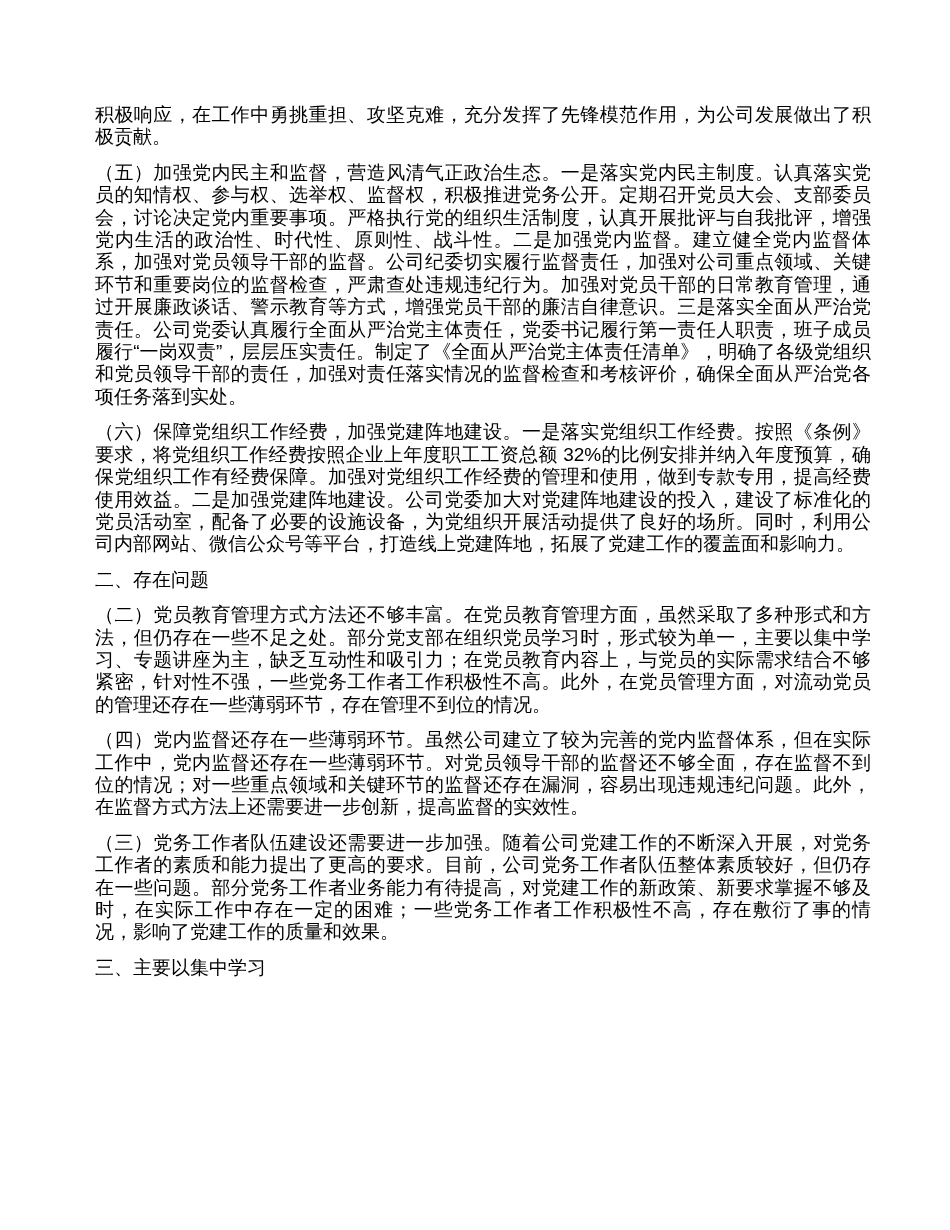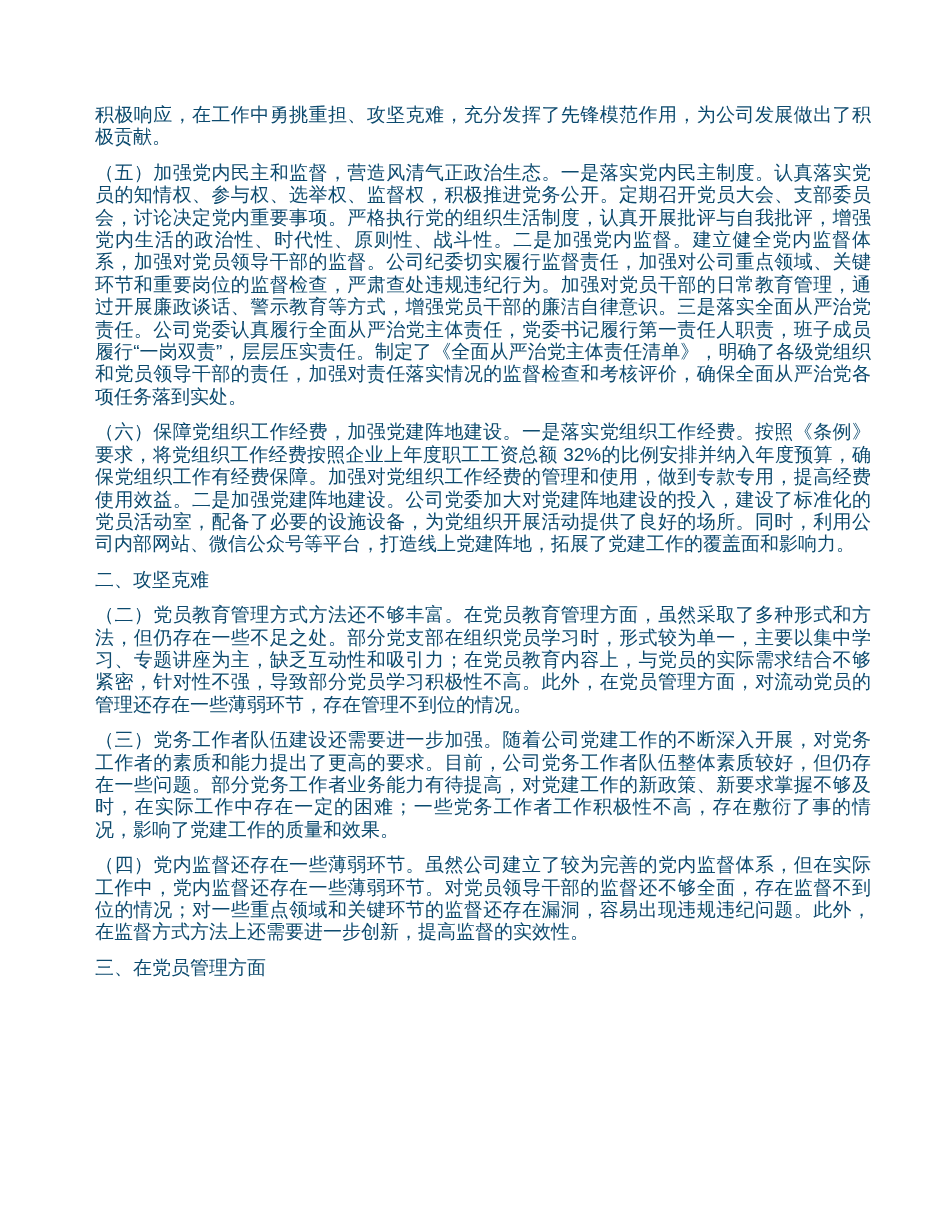--- a/index.html
+++ b/index.html
@@ -13,21 +13,21 @@
     height: 1230px;
     background: #ffffff;
     overflow: hidden;
     font-family: "Liberation Sans", "DejaVu Sans", sans-serif;
   }
   .doc-body {
     position: absolute;
     top: 104px;
     left: 95px;
     width: 776px;
-    color: #0c4a6e;
+    color: #000000;
     font-size: 19px;
     line-height: 22.4px;
     text-align: justify;
     letter-spacing: 0;
     word-break: break-all;
   }
   .doc-body p {
     margin: 0 0 13px 0;
     padding: 0;
     font-weight: normal;
@@ -37,19 +37,19 @@
   }
 </style>
 </head>
 <body>
 
 <div class="page">
   <div class="doc-body">
     <p>积极响应，在工作中勇挑重担、攻坚克难，充分发挥了先锋模范作用，为公司发展做出了积极贡献。</p>
     <p>（五）加强党内民主和监督，营造风清气正政治生态。一是落实党内民主制度。认真落实党员的知情权、参与权、选举权、监督权，积极推进党务公开。定期召开党员大会、支部委员会，讨论决定党内重要事项。严格执行党的组织生活制度，认真开展批评与自我批评，增强党内生活的政治性、时代性、原则性、战斗性。二是加强党内监督。建立健全党内监督体系，加强对党员领导干部的监督。公司纪委切实履行监督责任，加强对公司重点领域、关键环节和重要岗位的监督检查，严肃查处违规违纪行为。加强对党员干部的日常教育管理，通过开展廉政谈话、警示教育等方式，增强党员干部的廉洁自律意识。三是落实全面从严治党责任。公司党委认真履行全面从严治党主体责任，党委书记履行第一责任人职责，班子成员履行“一岗双责”，层层压实责任。制定了《全面从严治党主体责任清单》，明确了各级党组织和党员领导干部的责任，加强对责任落实情况的监督检查和考核评价，确保全面从严治党各项任务落到实处。</p>
     <p>（六）保障党组织工作经费，加强党建阵地建设。一是落实党组织工作经费。按照《条例》要求，将党组织工作经费按照企业上年度职工工资总额 32%的比例安排并纳入年度预算，确保党组织工作有经费保障。加强对党组织工作经费的管理和使用，做到专款专用，提高经费使用效益。二是加强党建阵地建设。公司党委加大对党建阵地建设的投入，建设了标准化的党员活动室，配备了必要的设施设备，为党组织开展活动提供了良好的场所。同时，利用公司内部网站、微信公众号等平台，打造线上党建阵地，拓展了党建工作的覆盖面和影响力。</p>
-    <p class="heading">二、攻坚克难</p>
-    <p>（二）党员教育管理方式方法还不够丰富。在党员教育管理方面，虽然采取了多种形式和方法，但仍存在一些不足之处。部分党支部在组织党员学习时，形式较为单一，主要以集中学习、专题讲座为主，缺乏互动性和吸引力；在党员教育内容上，与党员的实际需求结合不够紧密，针对性不强，导致部分党员学习积极性不高。此外，在党员管理方面，对流动党员的管理还存在一些薄弱环节，存在管理不到位的情况。</p>
+    <p class="heading">二、存在问题</p>
+    <p>（二）党员教育管理方式方法还不够丰富。在党员教育管理方面，虽然采取了多种形式和方法，但仍存在一些不足之处。部分党支部在组织党员学习时，形式较为单一，主要以集中学习、专题讲座为主，缺乏互动性和吸引力；在党员教育内容上，与党员的实际需求结合不够紧密，针对性不强，一些党务工作者工作积极性不高。此外，在党员管理方面，对流动党员的管理还存在一些薄弱环节，存在管理不到位的情况。</p>
+    <p>（四）党内监督还存在一些薄弱环节。虽然公司建立了较为完善的党内监督体系，但在实际工作中，党内监督还存在一些薄弱环节。对党员领导干部的监督还不够全面，存在监督不到位的情况；对一些重点领域和关键环节的监督还存在漏洞，容易出现违规违纪问题。此外，在监督方式方法上还需要进一步创新，提高监督的实效性。</p>
     <p>（三）党务工作者队伍建设还需要进一步加强。随着公司党建工作的不断深入开展，对党务工作者的素质和能力提出了更高的要求。目前，公司党务工作者队伍整体素质较好，但仍存在一些问题。部分党务工作者业务能力有待提高，对党建工作的新政策、新要求掌握不够及时，在实际工作中存在一定的困难；一些党务工作者工作积极性不高，存在敷衍了事的情况，影响了党建工作的质量和效果。</p>
-    <p>（四）党内监督还存在一些薄弱环节。虽然公司建立了较为完善的党内监督体系，但在实际工作中，党内监督还存在一些薄弱环节。对党员领导干部的监督还不够全面，存在监督不到位的情况；对一些重点领域和关键环节的监督还存在漏洞，容易出现违规违纪问题。此外，在监督方式方法上还需要进一步创新，提高监督的实效性。</p>
-    <p class="heading">三、在党员管理方面</p>
+    <p class="heading">三、主要以集中学习</p>
   </div>
 </div>
 
 </body></html>

